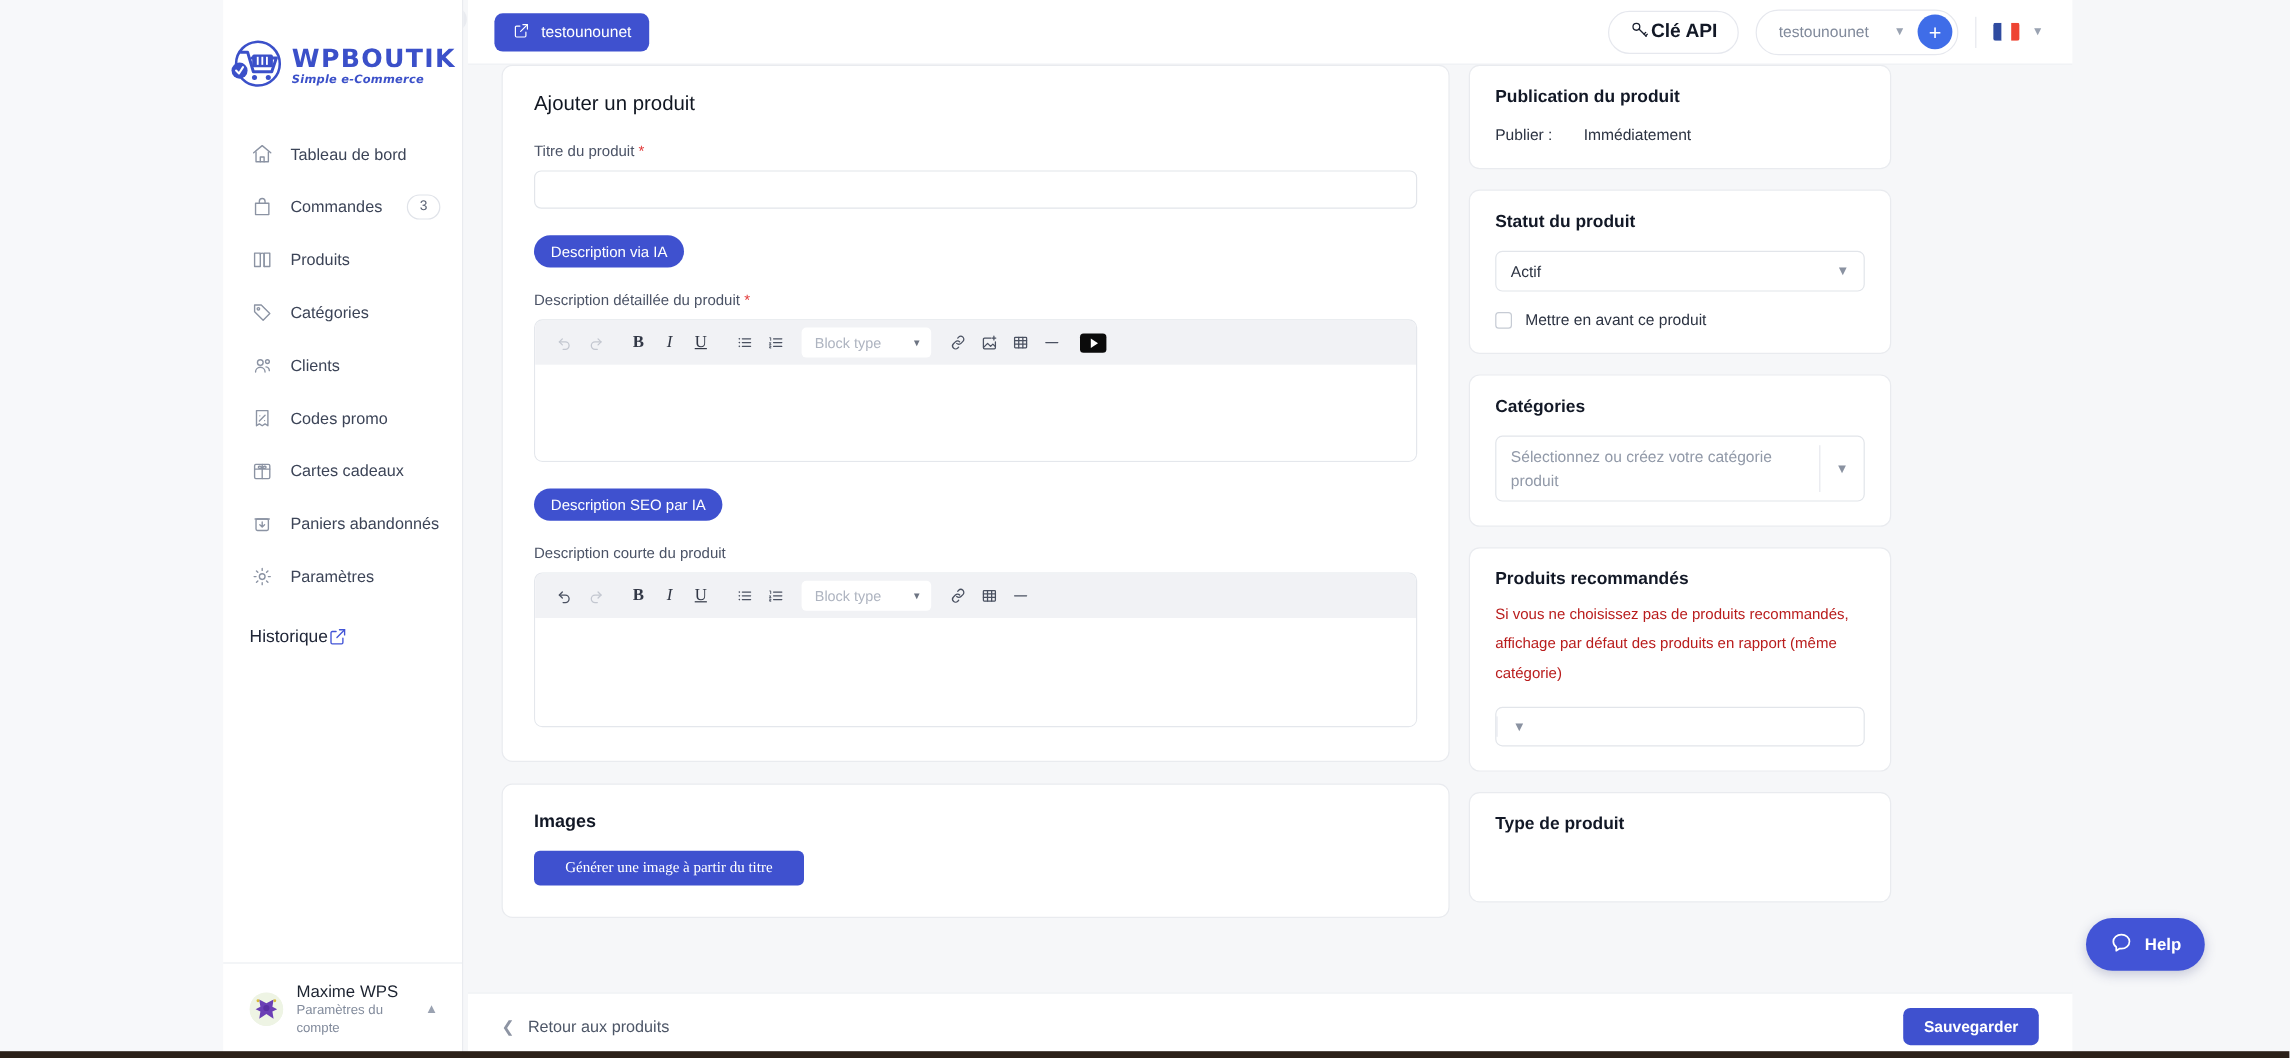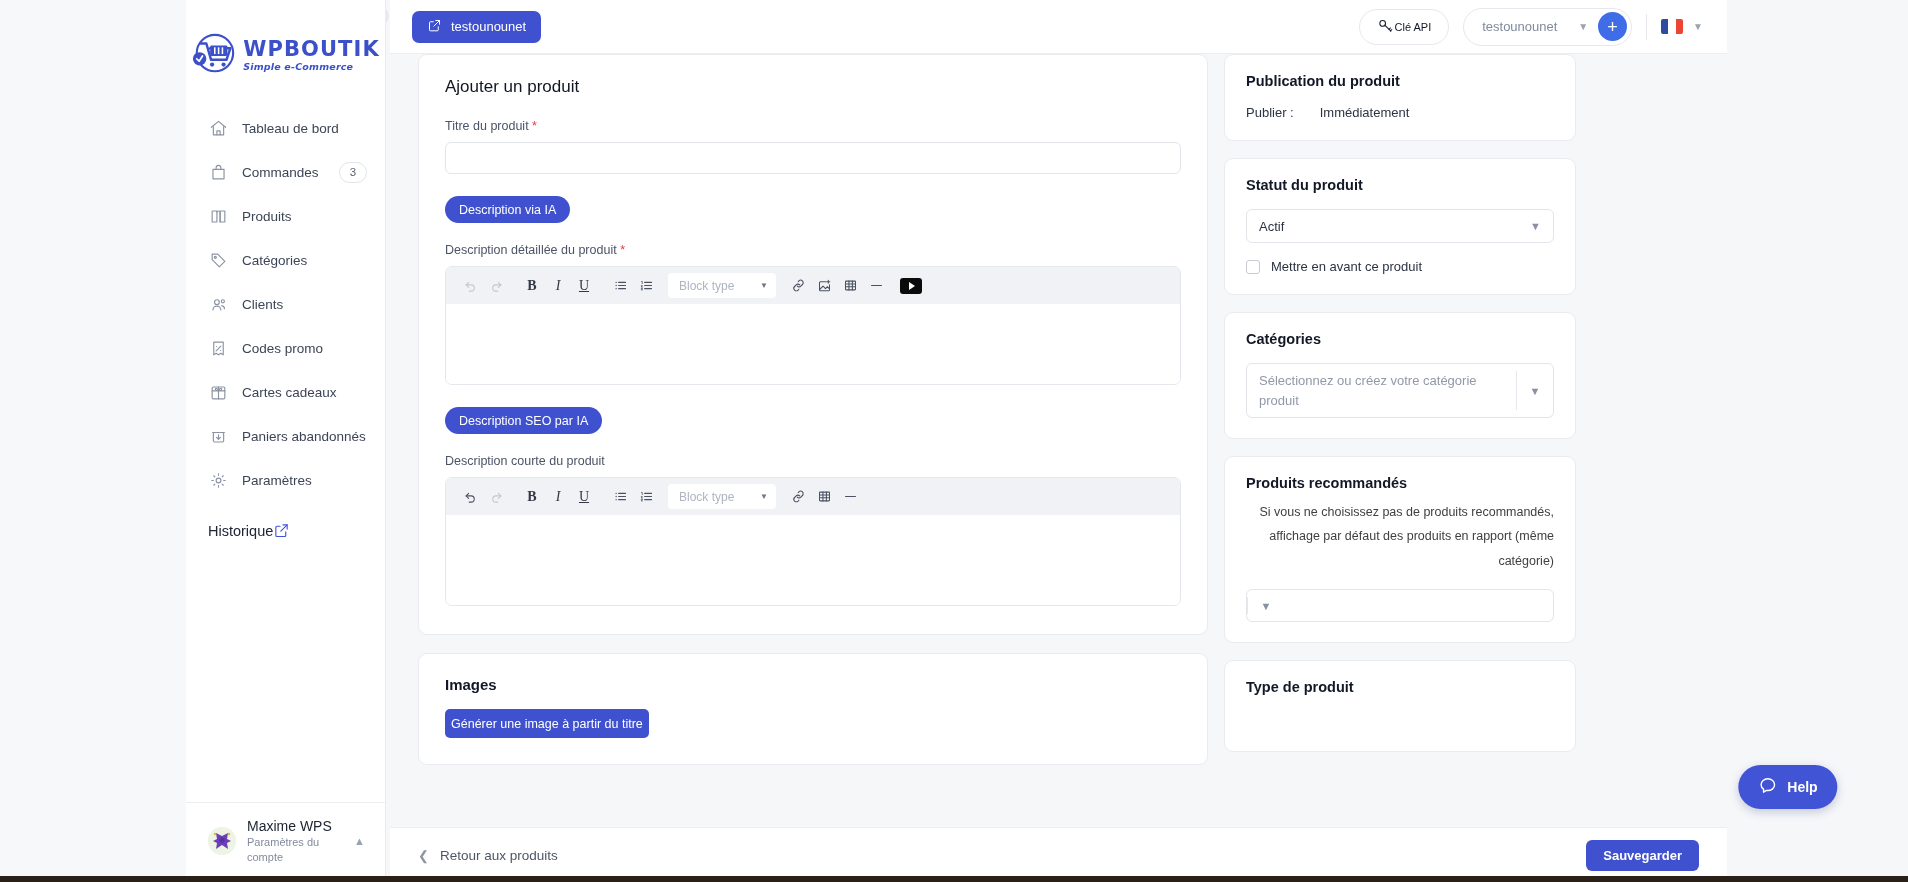--- a/index.html
+++ b/index.html
@@ -71,22 +71,22 @@
   }
   .shop-btn {
     background:#3f51cf; color:#fff; border:none; border-radius:7px;
     height:32px; padding:0 15px; display:flex; align-items:center; gap:9px;
     font-size:13px; cursor:pointer; font-family:inherit;
   }
   .shop-btn svg { width:15px; height:15px; stroke:#fff; fill:none; stroke-width:1.6; stroke-linecap:round; stroke-linejoin:round; }
   .topbar-right { margin-left:auto; display:flex; align-items:center; gap:14px; }
   .api-pill {
     display:flex; align-items:center; gap:1px; height:36px; padding:0 17px;
-    border:1px solid #e6e8ee; border-radius:20px; font-size:11px; color:#121826;
-    font-weight:400; cursor:pointer; background:#fff;
+    border:1px solid #e6e8ee; border-radius:20px; font-size:16px; color:#121826;
+    font-weight:700; cursor:pointer; background:#fff;
   }
   .api-pill svg { width:17px; height:17px; stroke:#1a2030; fill:none; stroke-width:1.5; stroke-linecap:round; stroke-linejoin:round;}
   .shop-select {
     display:flex; align-items:center; gap:10px; height:38px; padding:0 4px 0 18px;
     border:1px solid #e6e8ee; border-radius:20px; background:#fff; cursor:pointer;
   }
   .shop-select-name { font-size:13px; color:#818a9b; min-width:86px; }
   .chev { color:#9aa3b2; font-size:10px; }
   .plus-btn {
     width:29px; height:29px; border-radius:50%; background:#3f6de8; color:#fff;
@@ -158,21 +158,21 @@
   .blocktype .tri { color:#6d7482; font-size:8px; }
   .video-icn { width:22px; height:16px; background:#0b0b0b; border-radius:3px; display:flex; align-items:center; justify-content:center;}
   .video-icn:after { content:""; border-left:6px solid #fff; border-top:4px solid transparent; border-bottom:4px solid transparent; margin-left:2px;}
   .editor-body { height:80px; background:#fff; }
   .editor-body.short { height:90px; }
 
   .card-images { padding:22px 26px 26px 26px; }
   .sec-title { font-size:15px; color:#121826; margin-bottom:16px; }
   .btn-gen {
     background:#3f51cf; color:#fff; border:none; border-radius:5px;
-    height:29px; padding:0 6px; font-size:12.5px; cursor:pointer; font-family:Liberation Sans, sans-serif;
+    height:29px; padding:0 26px; font-size:12.5px; cursor:pointer; font-family:Liberation Serif, serif;
   }
 
   
   .side-card { background:#fff; border:1px solid #e9ebef; border-radius:9px; padding:18px 21px 20px 21px; margin-bottom:17px; }
   .side-title { font-size:14.5px; color:#121826; margin-bottom:16px; }
   .pub-row { display:flex; gap:26px; font-size:13px; color:#2c3342; }
   .select-box {
     width:100%; height:34px; border:1px solid #e2e5ea; border-radius:6px;
     display:flex; align-items:center; justify-content:space-between; padding:0 12px;
     font-size:13px; color:#2c3342; cursor:pointer; background:#fff;
@@ -181,21 +181,21 @@
   .select-multi {
     width:100%; min-height:46px; border:1px solid #e2e5ea; border-radius:6px;
     display:flex; align-items:stretch; background:#fff; cursor:pointer;
   }
   .select-multi .ph { flex:1; padding:7px 12px; font-size:13px; color:#9199a8; line-height:1.5; }
   .select-multi .sep { width:1px; background:#e6e8ee; margin:7px 0; }
   .select-multi .arr { width:36px; display:flex; align-items:center; justify-content:center; color:#8a92a1; font-size:11px;}
   .chk-row { display:flex; align-items:center; gap:11px; margin-top:16px; }
   .chk { width:14px; height:14px; border:1px solid #c6cbd4; border-radius:3px; background:#fff; cursor:pointer; }
   .chk-label { font-size:13px; color:#2c3342; }
-  .side-desc { font-size:12.5px; color:#404040; line-height:1.95; margin-bottom:16px;text-align:right; }
+  .side-desc { font-size:12.5px; color:#b91c1c; line-height:1.95; margin-bottom:16px; }
 
   
   .footer {
     position:absolute; left:390px; top:827px; width:1337px; height:55px;
     background:#fff; border-top:1px solid #eceef2;
     display:flex; align-items:center; padding:0 28px;
   }
   .back-link { display:flex; align-items:center; gap:11px; font-size:13.5px; color:#4d5667; cursor:pointer; }
   .back-link .lt { font-size:13px; color:#8d94a3; }
   .save-btn {

